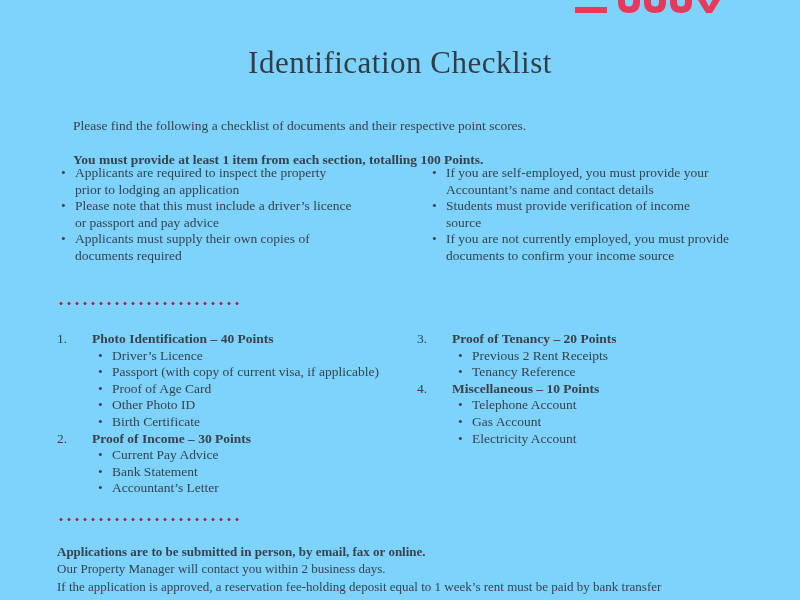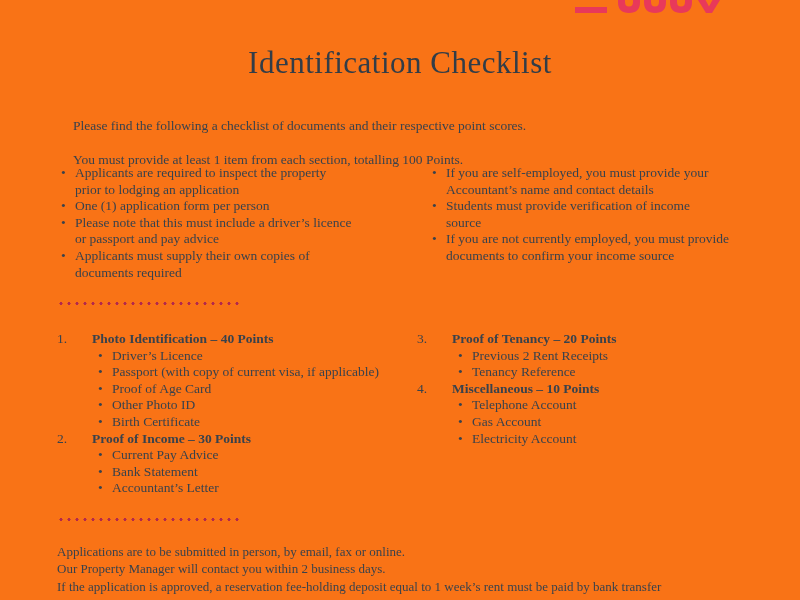--- a/index.html
+++ b/index.html
@@ -4,42 +4,42 @@
 <style>
   :root{
     --text:#39424c;
     --accent:#e8395a;
     --dot:#b4294b;
   }
   html,body{margin:0;padding:0;background:#ffffff;}
   .page{
     position:relative;
     width:800px;height:600px;
-    background:#f97316;
+    background:#7dd3fc;
     font-family:"Liberation Serif", serif;
     color:var(--text);
     overflow:hidden;
   }
   
   .logo-clip{
     position:absolute;top:0;right:72px;
     width:156px;height:14px;overflow:hidden;
   }
   .logo-clip svg{display:block;}
 
   .title{
     position:absolute;top:45px;left:0;width:100%;
     margin:0;text-align:center;
     font-size:31px;font-weight:normal;letter-spacing:0.5px;
     color:#323d48;
   }
 
   .intro{position:absolute;left:57px;top:101px;font-size:13.5px;line-height:18px;}
   .intro p{margin:16px;}
-  .bold{font-weight:normal;}
+  .bold{font-weight:bold;}
 
   .notes{position:absolute;left:57px;top:165px;display:flex;}
   .note-col{list-style:none;margin:0;padding:0;font-size:13.5px;line-height:16.6px;}
   .note-col.left{width:352px;margin-right:19px;}
   .note-col.right{width:360px;}
   .note-col li{position:relative;padding-left:18px;white-space:pre-line;}
   .note-col li::before{content:"\2022";position:absolute;left:4px;}
 
   .dotted{
     position:absolute;left:57px;width:182px;height:5px;
@@ -81,21 +81,20 @@
 
   <div class="intro">
     <p>Please find the following a checklist of documents and their respective point scores.</p>
     <p class="bold">You must provide at least 1 item from each section, totalling 100 Points.</p>
   </div>
 
   <div class="notes">
     <ul class="note-col left">
       <li>Applicants are required to inspect the property
 prior to lodging an application</li>
-      <li>One (1) application form per person</li>
       <li>Please note that this must include a driver’s licence
 or passport and pay advice</li>
       <li>Applicants must supply their own copies of
 documents required</li>
     </ul>
     <ul class="note-col right">
       <li>If you are self-employed, you must provide your
 Accountant’s name and contact details</li>
       <li>Students must provide verification of income
 source</li>

